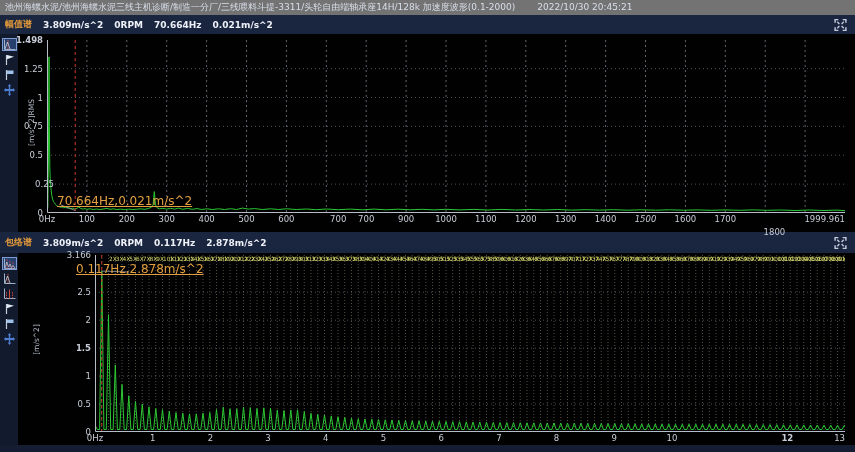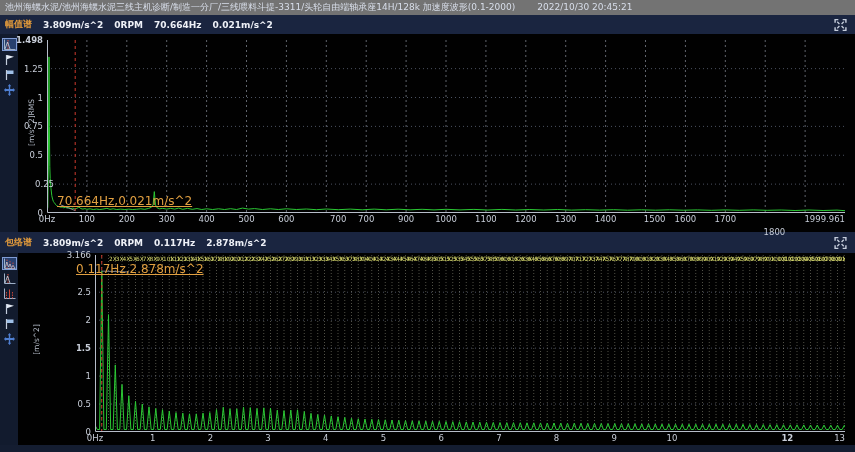--- a/index.html
+++ b/index.html
@@ -426,21 +426,21 @@
     <div class="tick tx" style="left: 226.504px; width: 40px; text-align: center; top: 215px;">500</div>
     <div class="tick tx" style="left: 266.405px; width: 40px; text-align: center; top: 215px;">600</div>
     <div class="tick tx" style="left: 306.305px; width: 40px; text-align: right; top: 215px;">700</div>
     <div class="tick tx" style="left: 346.206px; width: 40px; text-align: center; top: 215px;">700</div>
     <div class="tick tx" style="left: 386.107px; width: 40px; text-align: center; top: 215px;">900</div>
     <div class="tick tx" style="left: 426.008px; width: 40px; text-align: center; top: 215px;">1000</div>
     <div class="tick tx" style="left: 465.909px; width: 40px; text-align: center; top: 215px;">1100</div>
     <div class="tick tx" style="left: 505.809px; width: 40px; text-align: center; top: 215px;">1200</div>
     <div class="tick tx" style="left: 545.71px; width: 40px; text-align: center; top: 215px;">1300</div>
     <div class="tick tx" style="left: 585.611px; width: 40px; text-align: center; top: 215px;">1400</div>
-    <div class="tick tx" style="left: 625.512px; width: 40px; text-align: right; top: 215px;">1500</div>
+    <div class="tick tx" style="left: 625.512px; width: 40px; text-align: center; top: 215px; font-style: italic;">1500</div>
     <div class="tick tx" style="left: 665.412px; width: 40px; text-align: center; top: 215px;">1600</div>
     <div class="tick tx" style="left: 705.313px; width: 40px; text-align: center; top: 215px;">1700</div>
     <div class="tick tx" style="left: 745.214px; width: 40px; text-align: right; top: 228px;">1800</div>
     <div class="tick tx" style="left: 789px; width: 56px; text-align: right; top: 215px;">1999.961</div>
     <div class="tick ty" style="left: 5px; width: 38px; text-align: right; top: 209px;">0</div>
     <div class="tick ty" style="left: 16px; width: 38px; text-align: right; top: 180.128px;">0.25</div>
     <div class="tick ty" style="left: 5px; width: 38px; text-align: right; top: 151.256px;">0.5</div>
     <div class="tick ty" style="left: 5px; width: 38px; text-align: right; top: 122.385px;">0.75</div>
     <div class="tick ty" style="left: 5px; width: 38px; text-align: right; top: 93.5127px;">1</div>
     <div class="tick ty" style="left: 5px; width: 38px; text-align: right; top: 64.6409px;">1.25</div>

